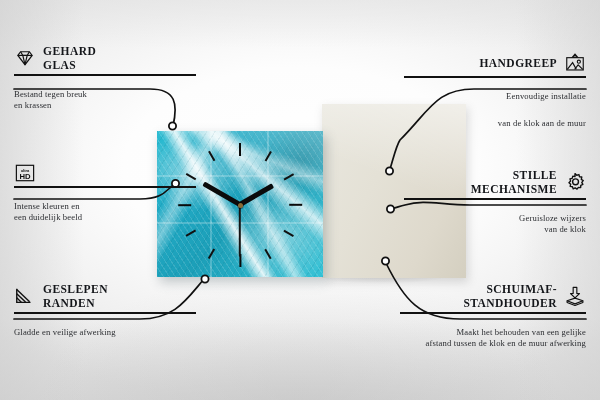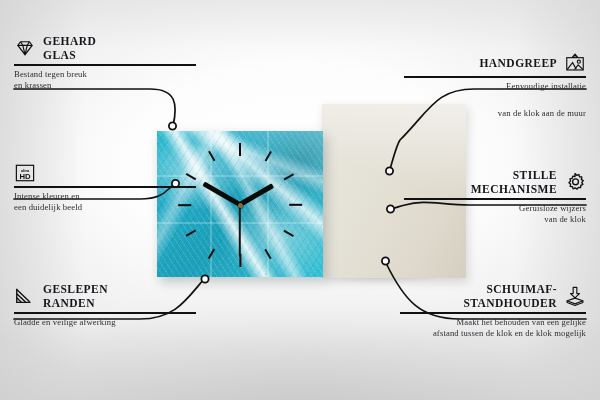--- a/index.html
+++ b/index.html
@@ -102,38 +102,38 @@
   .co-head { display:flex; align-items:center; gap:7px; }
   .co-title {
     font-family:"Liberation Serif", serif;
     font-weight:bold; font-size:11.5px; color:#14161a;
     line-height:14px; letter-spacing:.45px;
     text-transform:uppercase;
   }
   .co-rule { height:1.6px; background:#111; margin-top:2px; }
   .co-desc {
     font-family:"Liberation Serif", serif;
-    font-size:8.6px; color:#2b2d31; line-height:11.4px; margin-top:3px;
+    font-size:8.6px; color:#2b2d31; line-height:11.4px; margin-top:13px;
     letter-spacing:.15px;
   }
   .left  .co-head { justify-content:flex-start; }
   .left  .co-title { text-align:left; }
   .left  .co-desc  { text-align:left; }
   .right .co-head { justify-content:flex-end; flex-direction:row; }
   .right .co-title { text-align:right; }
   .right .co-desc  { text-align:right; }
 
   .ico { width:22px; height:22px; flex:0 0 22px; display:block; }
   .ico svg { display:block; width:22px; height:22px; }
 
   
   .leads { position:absolute; inset:0; pointer-events:none; }
 
   
-  #co-glas      { left:14px;  top:34px;  width:182px; }
+  #co-glas      { left:14px;  top:44px;  width:182px; }
   #co-print     { left:14px;  top:162px; width:182px; }
   #co-randen    { left:14px;  top:282px; width:182px; }
   #co-handgreep { left:404px; top:52px;  width:182px; }
   #co-mech      { left:404px; top:168px; width:182px; }
   #co-foam      { left:400px; top:282px; width:186px; }
 </style>
 </head>
 <body>
 
 <div id="stage">
@@ -306,16 +306,16 @@
       <span class="ico">
         <svg viewBox="0 0 24 24" stroke="#111" stroke-width="1.25" fill="none" stroke-linejoin="round">
           <path d="M10 2.6 H14 V9.3 H16.9 L12 14 L7.1 9.3 H10 Z"></path>
           <path d="M12 14.3 L3.4 17.2 L12 20.6 L20.6 17.2 Z"></path>
           <path d="M3.4 17.2 V19.1 L12 22.4 L20.6 19.1 V17.2"></path>
         </svg>
       </span>
     </div>
     <div class="co-rule"></div>
     <div class="co-desc">Maakt het behouden van een gelijke</div>
-    <div class="co-desc" style="margin-top:0">afstand tussen de klok en de klok mogelijk</div>
+    <div class="co-desc" style="margin-top:0">afstand tussen de klok en de muur afwerking</div>
   </div>
 
 </div>
 
 </body></html>

